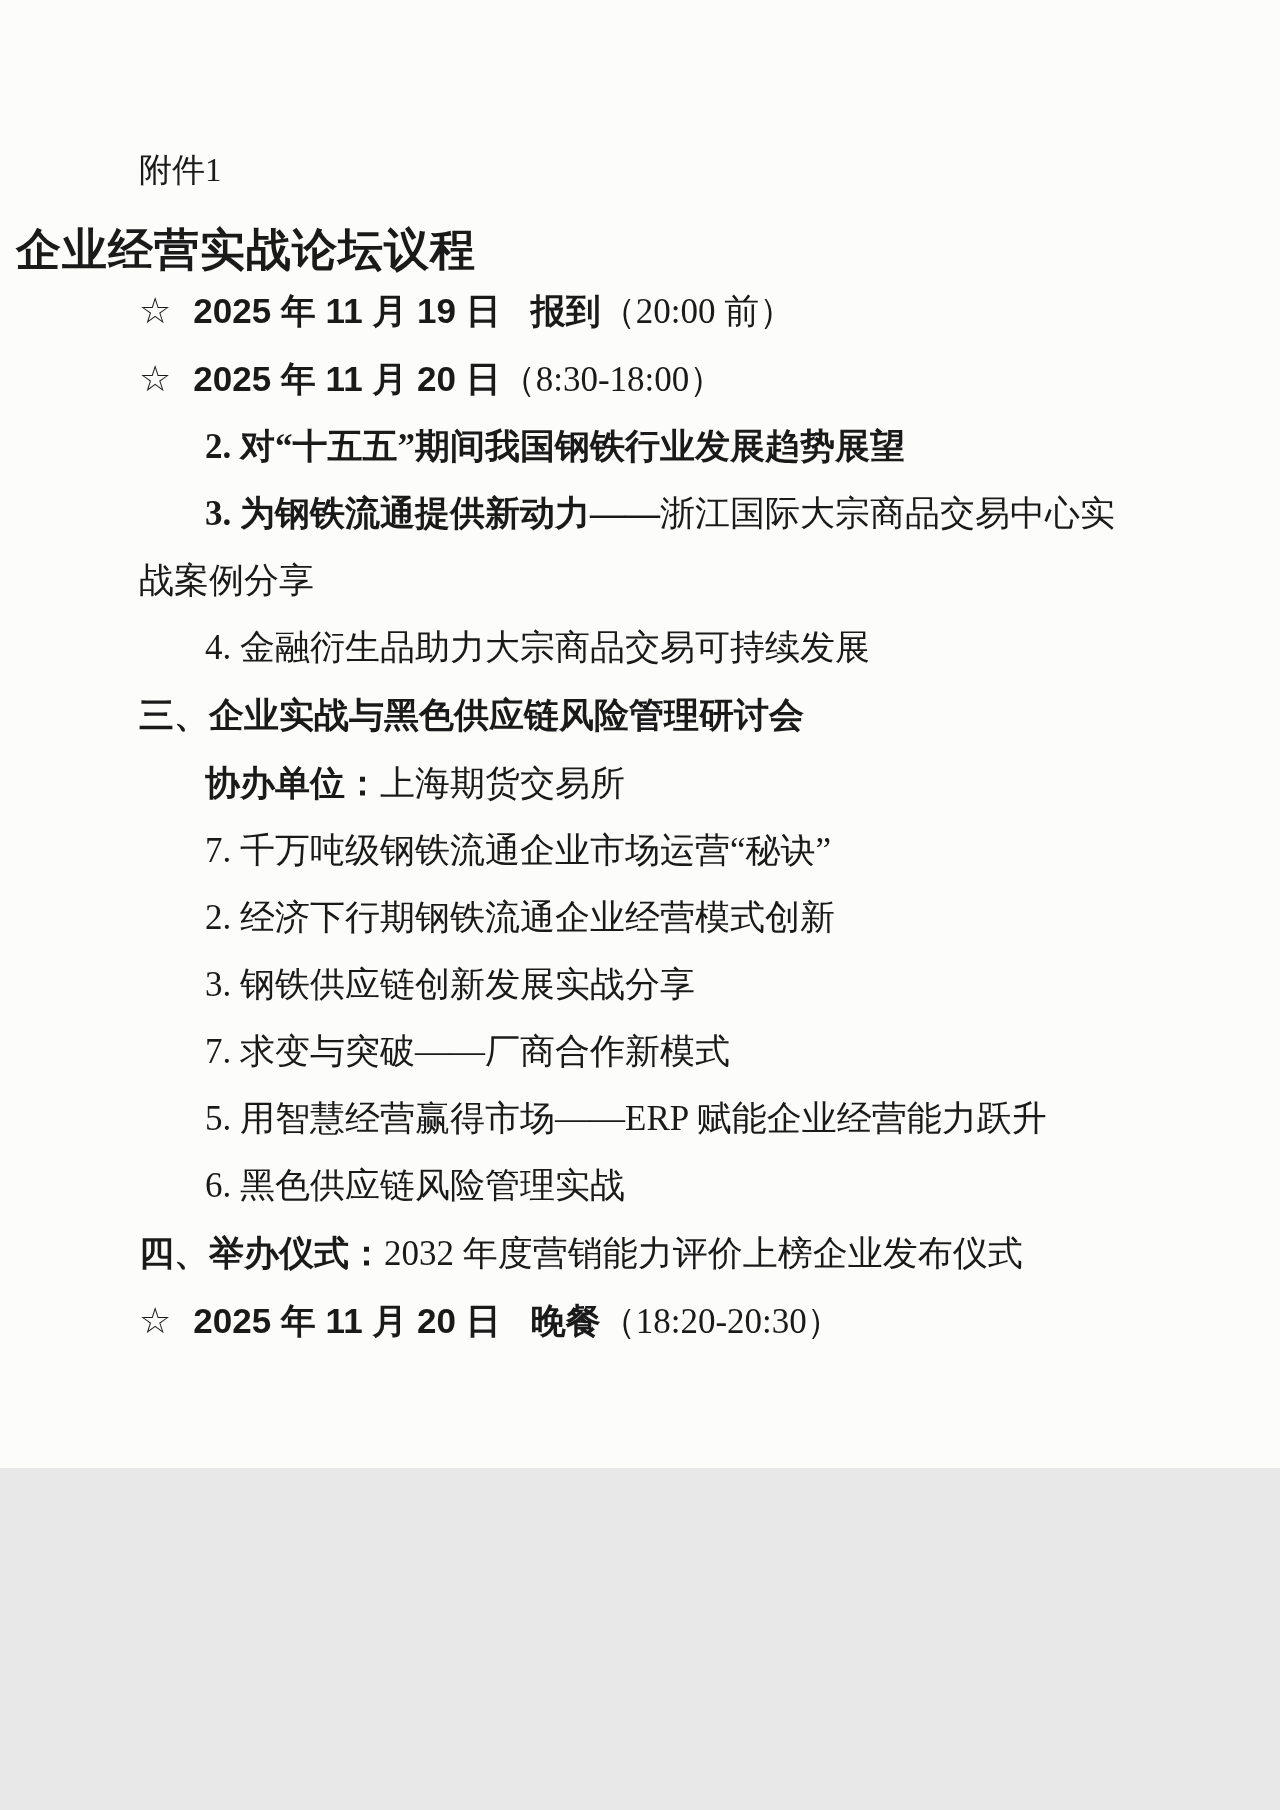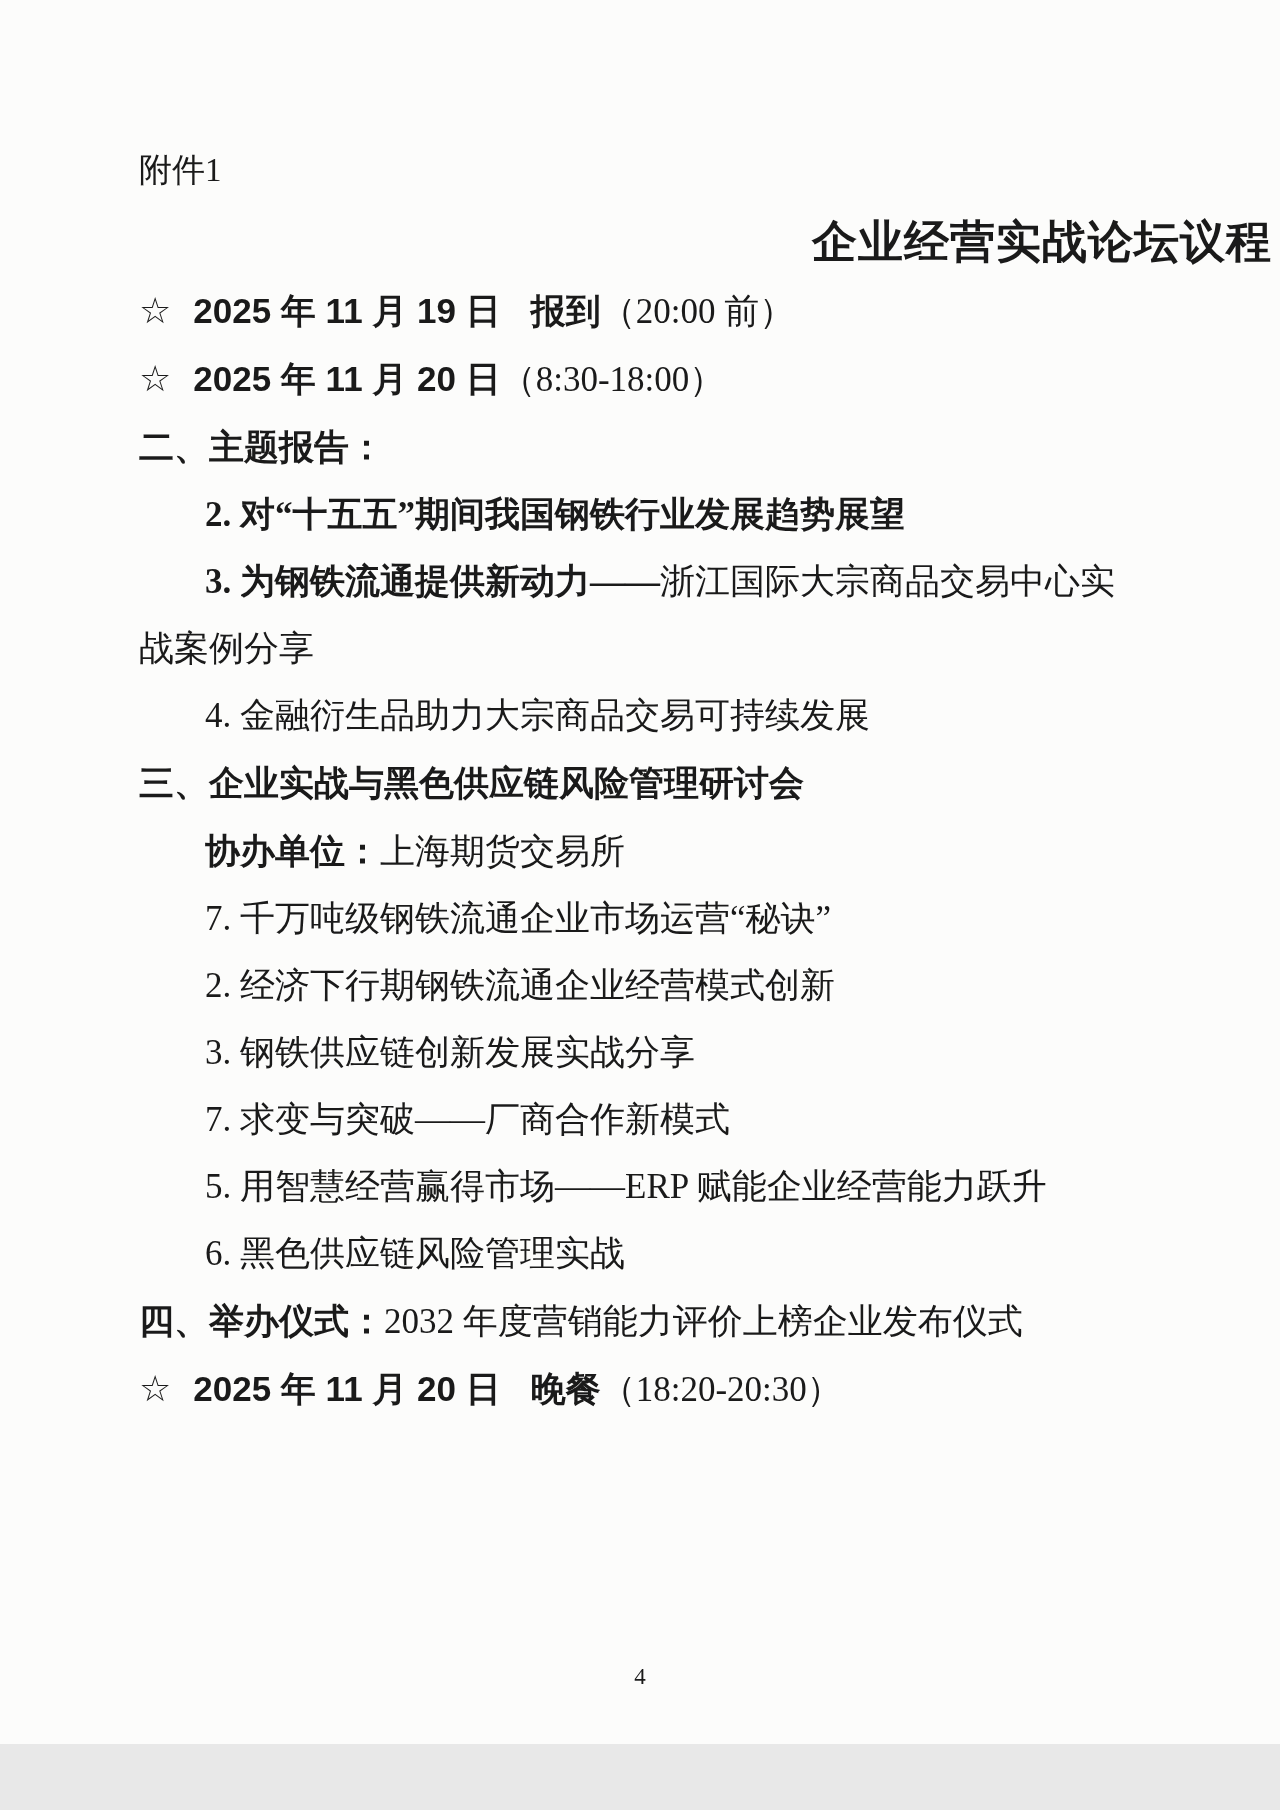--- a/index.html
+++ b/index.html
@@ -3,42 +3,42 @@
 <meta charset="utf-8">
 <style>
   html, body {
     margin: 0;
     padding: 0;
     background: #e8e8e8;
   }
   .page {
     position: relative;
     width: 1280px;
-    height: 1744px;
+    height: 1468px;
     margin: 0 auto;
     background: #fcfcfb;
     color: #1a1a1a;
     font-family: "Liberation Serif", serif;
     overflow: hidden;
     text-decoration: underline;
   }
   .attachment {
     position: absolute;
     left: 139px;
     top: 148px;
     font-size: 33px;
     line-height: 44px;
   }
   .doc-title {
     position: absolute;
     left: 0;
     right: 0;
     top: 204px;
-    margin: 8px;
-    text-align: right;
+    margin: 16px;
+    text-align: left;
     font-size: 45px;
     line-height: 60px;
     font-weight: bold;
     font-family: "Liberation Serif", serif;
     letter-spacing: 1px;
   }
   .content {
     position: absolute;
     left: 139px;
     right: 120px;
@@ -85,21 +85,20 @@
 
   <h1 class="doc-title">企业经营实战论坛议程</h1>
 
   <div class="content">
 
     <p class="line"><span class="star">☆</span><span class="hei">2025 年 11 月 19 日</span><span class="hei gap">报到</span><span class="song">（20:00 前）</span></p>
 
     <p class="line"><span class="star">☆</span><span class="hei">2025 年 11 月 20 日</span><span class="song">（8:30-18:00）</span></p>
 
 
-    <p class="line"><span class="hei">二、主题报告：</span></p>
 
 
     <p class="line indent bold-serif">2. 对“十五五”期间我国钢铁行业发展趋势展望</p>
 
     <p class="line indent"><span class="bold-serif">3. 为钢铁流通提供新动力——</span><span class="song">浙江国际大宗商品交易中心实</span></p>
 
     <p class="line song">战案例分享</p>
 
     <p class="line indent song">4. 金融衍生品助力大宗商品交易可持续发展</p>
 

